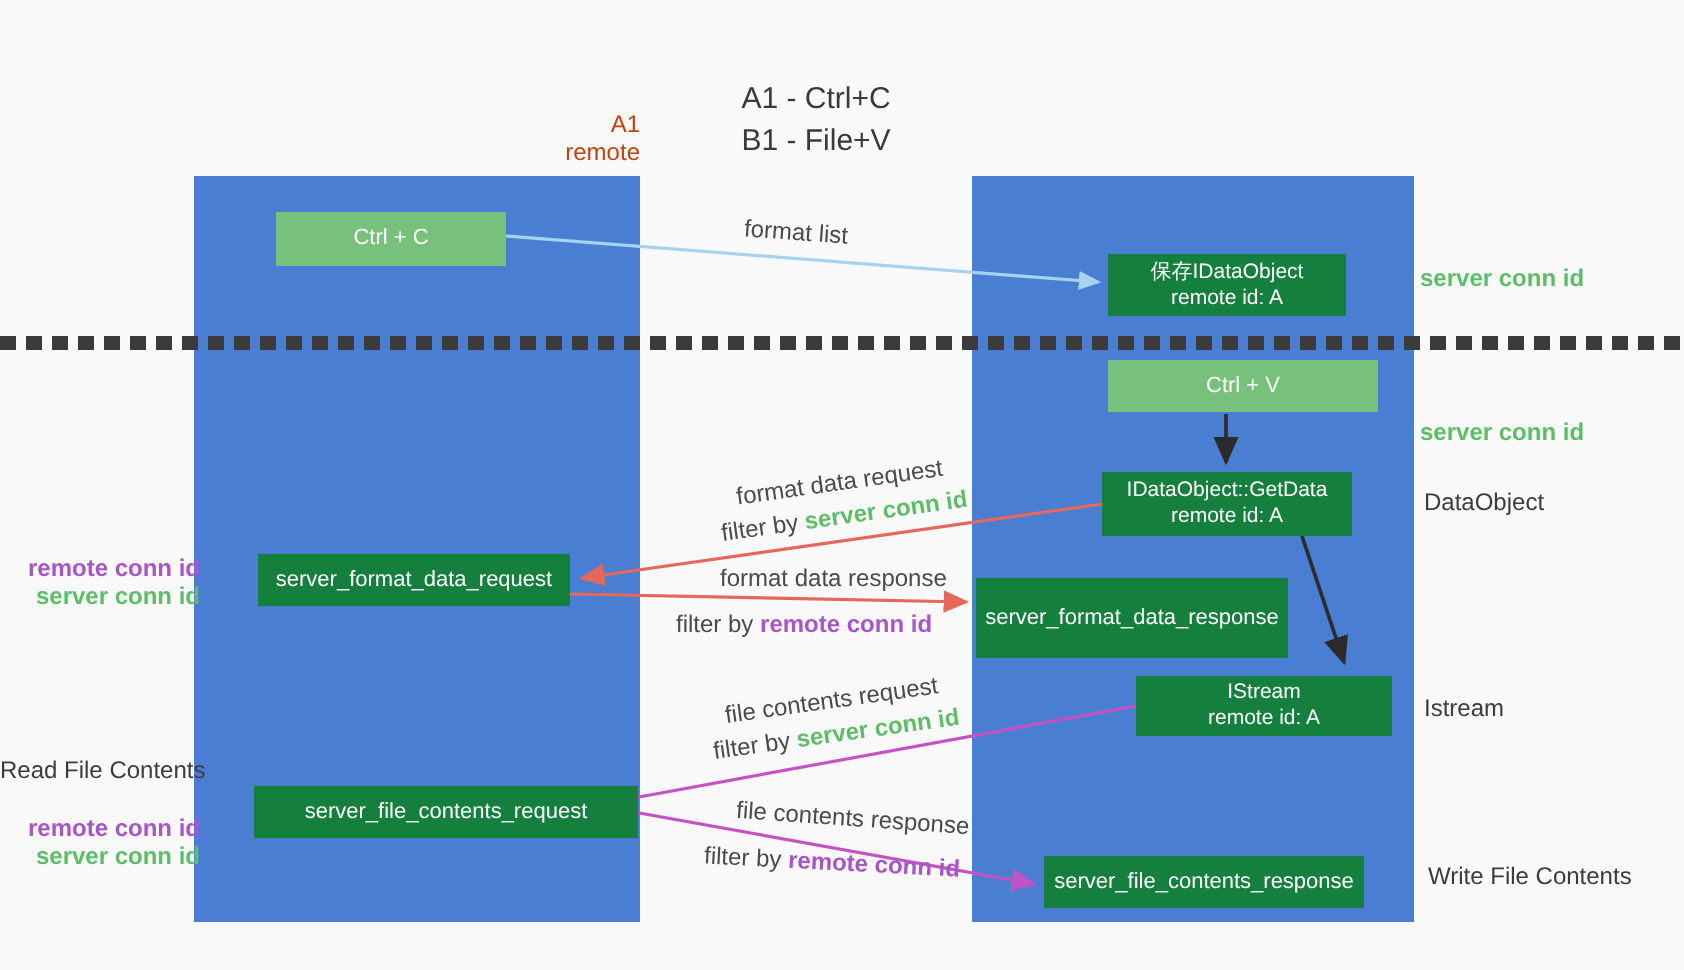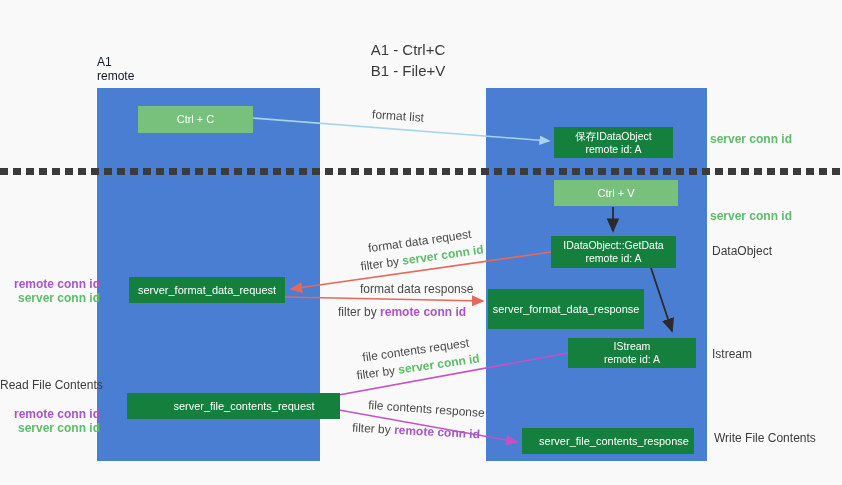--- a/index.html
+++ b/index.html
@@ -6,21 +6,21 @@
   #canvas{
     position:relative;width:842px;height:485px;overflow:hidden;
     background:#f9f9f9;
     font-family:"Liberation Sans","DejaVu Sans",sans-serif;
     color:#3c3c3c;
   }
   .abs{position:absolute;}
   
   .title{left:308px;top:8px;width:200px;text-align:center;font-size:15px;line-height:21px;color:#3a3a3a;margin-top:31px;}
   
-  .lane-header{text-align:left;font-size:12px;line-height:14px;color:#0f172a;top:55px;}
+  .lane-header{text-align:right;font-size:12px;line-height:14px;color:#c2410c;top:55px;}
   
   .lane{top:88px;height:373px;background:#4a7ed2;}
   
   .divider{left:0;top:168px;width:842px;height:7px;z-index:5;
     background:repeating-linear-gradient(90deg,#3b3b3b 0 8px,transparent 8px 13px);}
   
   .box{display:flex;align-items:center;justify-content:center;flex-direction:column;
     color:#fff;font-size:11px;line-height:13px;text-align:center;z-index:4;}
   .green-box{background:#77c17d;}
   .orange-box{background:#15803d;}
@@ -82,21 +82,21 @@
 
   <div class="abs box green-box" style="left:138px;top:106px;width:115px;height:27px;">
     <div>Ctrl + C</div>
   </div>
 
   <div class="abs box orange-box" style="left:554px;top:127px;width:119px;height:31px;font-size:10.5px;">
     <div>保存IDataObject</div>
     <div>remote id: A</div>
   </div>
 
-  <div class="abs box green-box" style="left:554px;top:180px;width:124px;height:26px;justify-content:center;">
+  <div class="abs box green-box" style="left:554px;top:180px;width:135px;height:26px;justify-content:center;">
     <div>Ctrl + V</div>
   </div>
 
   <div class="abs box orange-box" style="left:551px;top:236px;width:125px;height:32px;font-size:10.5px;">
     <div>IDataObject::GetData</div>
     <div>remote id: A</div>
   </div>
 
   <div class="abs box orange-box" style="left:129px;top:277px;width:156px;height:26px;">
     <div>server_format_data_request</div>
@@ -104,25 +104,25 @@
 
   <div class="abs box orange-box" style="left:488px;top:289px;width:156px;height:40px;">
     <div>server_format_data_response</div>
   </div>
 
   <div class="abs box orange-box" style="left:568px;top:338px;width:128px;height:30px;font-size:10.5px;">
     <div>IStream</div>
     <div>remote id: A</div>
   </div>
 
-  <div class="abs box orange-box" style="left:127px;top:393px;width:192px;height:26px;padding-left:21px;">
+  <div class="abs box orange-box" style="left:127px;top:393px;width:192px;height:26px;">
     <div>server_file_contents_request</div>
   </div>
 
-  <div class="abs box orange-box" style="left:522px;top:428px;width:160px;height:26px;padding-left:12px;">
+  <div class="abs box orange-box" style="left:522px;top:428px;width:160px;height:26px;">
     <div>server_file_contents_response</div>
   </div>
 
   <div class="abs flow-label rot-dn4" style="left:372px;top:108px;">
     <span>format list</span>
   </div>
 
   <div class="abs flow-label rot-up" style="left:346px;top:233px;width:150px;">
     <div>format data request</div>
     <div>

